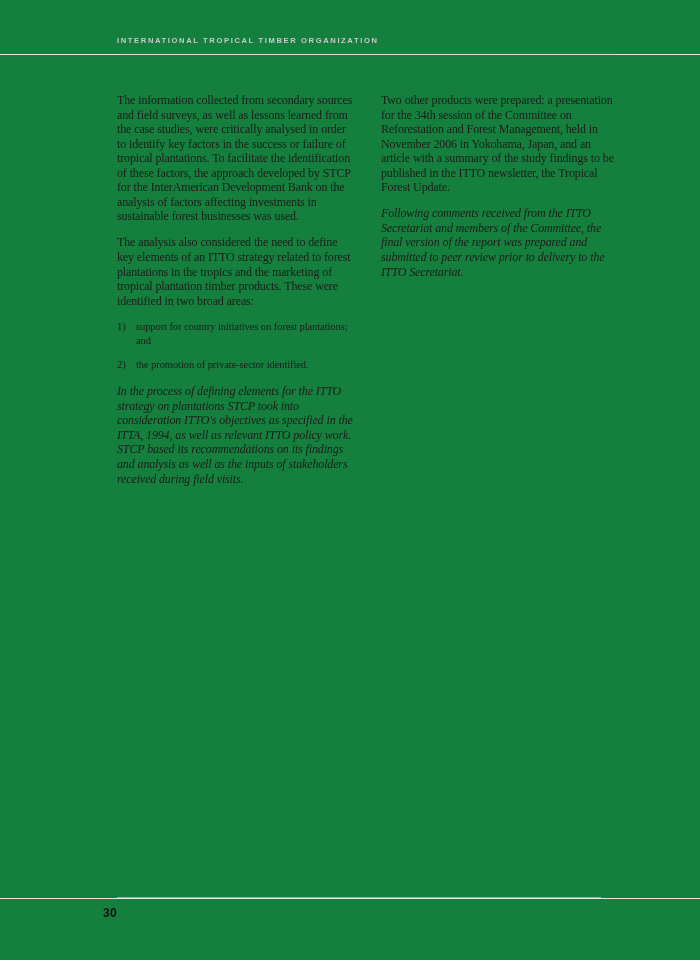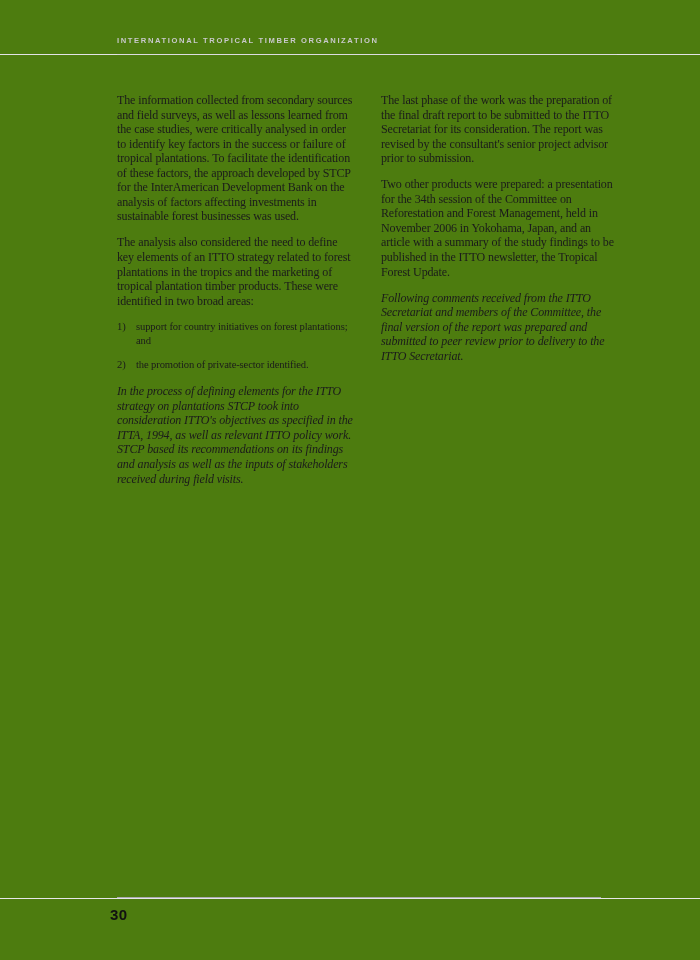--- a/index.html
+++ b/index.html
@@ -13,21 +13,21 @@
     position: relative;
     font-family: "Liberation Serif", serif;
     -webkit-font-smoothing: antialiased;
   }
 
   .page {
     position: absolute;
     left: 0; top: 0;
     width: 700px;
     height: 960px;
-    background: #4d7c0f;
+    background: #15803d;
     overflow: hidden;
   }
 
   
   .running-head {
     position: absolute;
     left: 117px;
     top: 36px;
     font-family: "Liberation Sans", sans-serif;
     font-size: 7.6px;
@@ -129,24 +129,24 @@
   .footer-rule-inner {
     position: absolute;
     left: 117px;
     top: 897px;
     width: 484px;
     height: 1px;
     background: #a9a9ad;
   }
   .page-number {
     position: absolute;
-    left: 110px;
+    left: 103px;
     top: 906px;
     font-family: "Liberation Sans", sans-serif;
-    font-size: 15px;
+    font-size: 12px;
     font-weight: bold;
     color: #111111;
     letter-spacing: 0.02em;
   }
 </style>
 </head>
 <body>
 
 <div class="page">
 
@@ -172,21 +172,20 @@
       </li>
     </ol>
 
     <p class="body">In the process of defining elements for the ITTO strategy on plantations STCP took into consideration ITTO's objectives as specified in the ITTA, 1994, as well as relevant ITTO policy work. STCP based its recommendations on its findings and analysis as well as the inputs of stakeholders received during field visits.</p>
 
   </div>
 
   <div class="col col-right">
 
 
-    <p class="body">The last phase of the work was the preparation of the final draft report to be submitted to the ITTO Secretariat for its consideration. The report was revised by the consultant's senior project advisor prior to submission.</p>
 
     <p class="body"><span>Two other products were prepared: a presentation for the 34th session of the Committee on Reforestation and Forest Management, held in November 2006 in Yokohama, Japan, and an article with a summary of the study findings to be published in the ITTO newsletter, the </span><span class="ital">Tropical Forest Update</span><span>.</span></p>
 
     <p class="body">Following comments received from the ITTO Secretariat and members of the Committee, the final version of the report was prepared and submitted to peer review prior to delivery to the ITTO Secretariat.</p>
 
   </div>
 
   <div class="footer-rule"></div>
   <div class="footer-rule-inner"></div>
 

